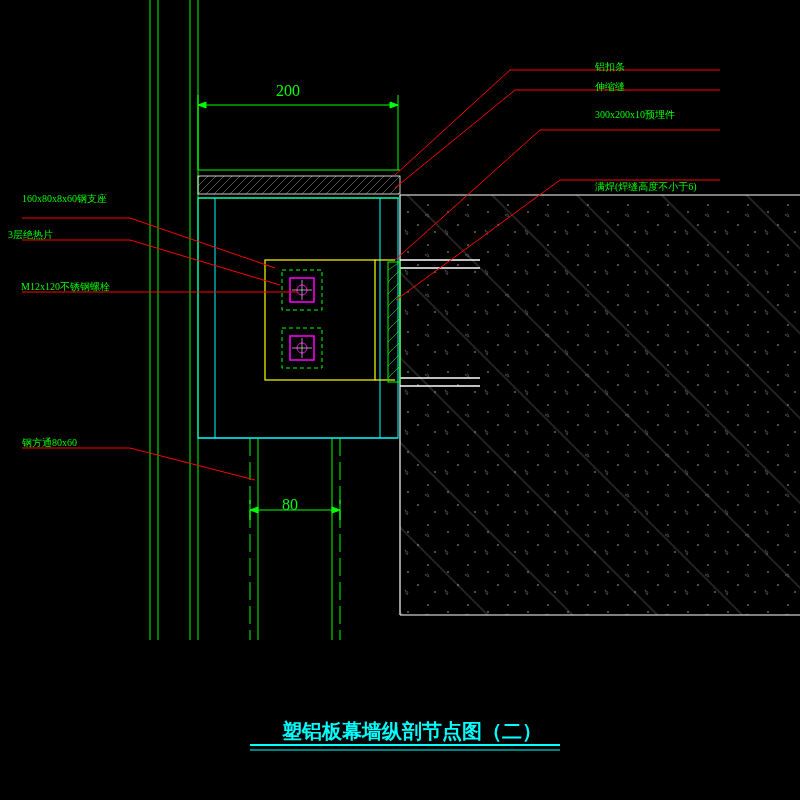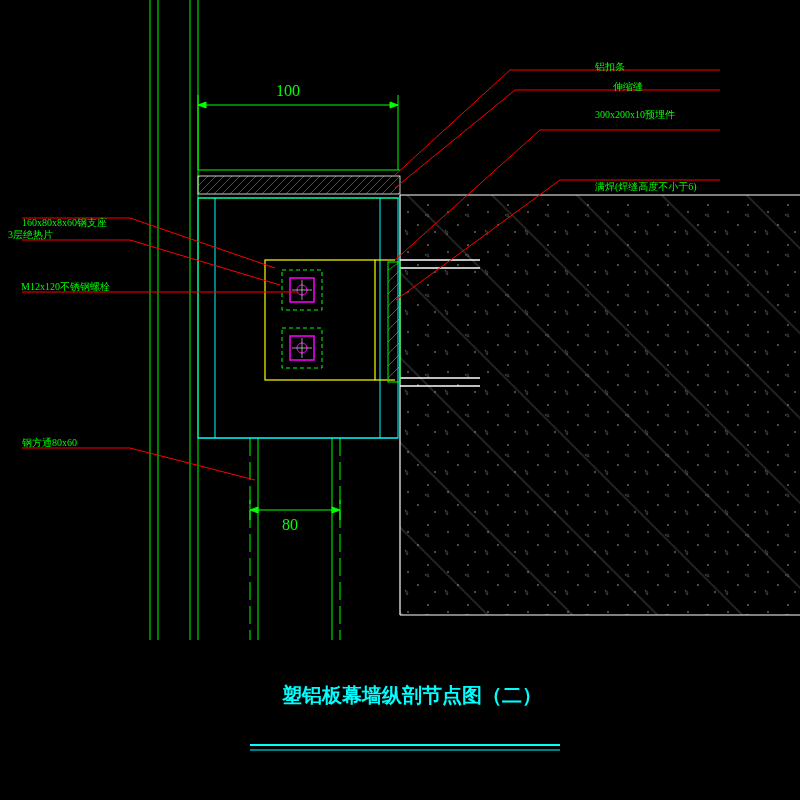--- a/index.html
+++ b/index.html
@@ -137,27 +137,27 @@
 <path d="M275 268 L130 218 L22 218"></path>
 <path d="M280 285 L130 240 L22 240"></path>
 <path d="M298 292 L130 292 L22 292"></path>
 <path d="M255 480 L130 448 L22 448"></path>
 </g>
 
 <line x1="250" y1="745" x2="560" y2="745" stroke="#00ffff" stroke-width="2"></line>
 <line x1="250" y1="750" x2="560" y2="750" stroke="#00ffff" stroke-width="1"></line>
 </svg>
 
-<div class="lbl dim" style="left:276px;top:82px">100</div>
-<div class="lbl dim" style="left:282px;top:516px">80</div>
+<div class="lbl dim" style="left:276px;top:82px">200</div>
+<div class="lbl dim" style="left:282px;top:496px">80</div>
 
 <div class="lbl green" style="left:595px;top:60px">铝扣条</div>
-<div class="lbl green" style="left:613px;top:80px">伸缩缝</div>
+<div class="lbl green" style="left:595px;top:80px">伸缩缝</div>
 <div class="lbl green" style="left:595px;top:108px">300x200x10预埋件</div>
 <div class="lbl green" style="left:595px;top:180px">满焊(焊缝高度不小于6)</div>
 
-<div class="lbl green" style="left:22px;top:216px">160x80x8x60钢支座</div>
+<div class="lbl green" style="left:22px;top:192px">160x80x8x60钢支座</div>
 <div class="lbl green" style="left:8px;top:228px">3层绝热片</div>
 <div class="lbl green" style="left:21px;top:280px">M12x120不锈钢螺栓</div>
 <div class="lbl green" style="left:22px;top:436px">钢方通80x60</div>
 
-<div class="title" style="left:282px;top:682px">塑铝板幕墙纵剖节点图（二）</div>
+<div class="title" style="left:282px;top:718px">塑铝板幕墙纵剖节点图（二）</div>
 </div>
 
 </body></html>

